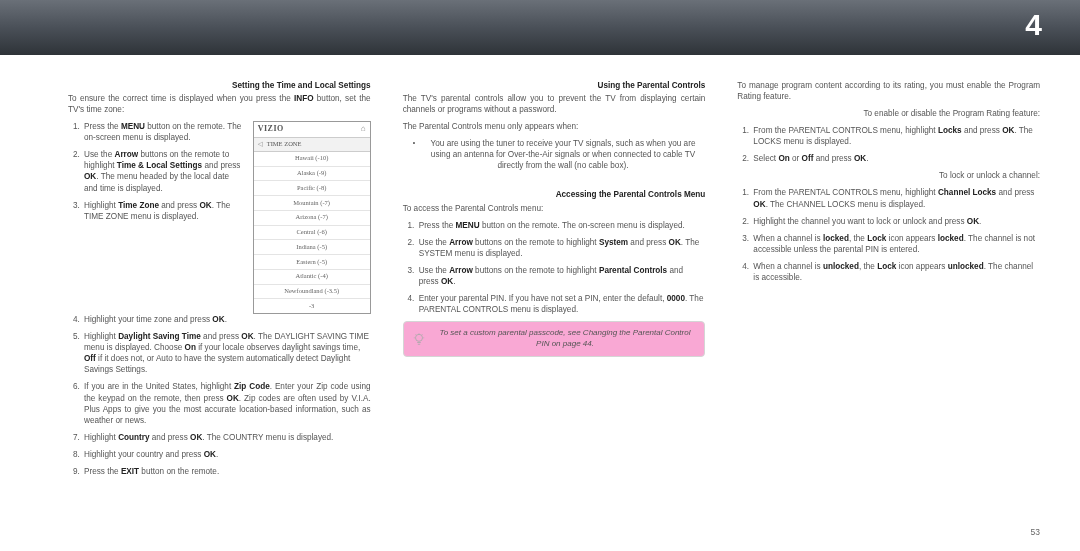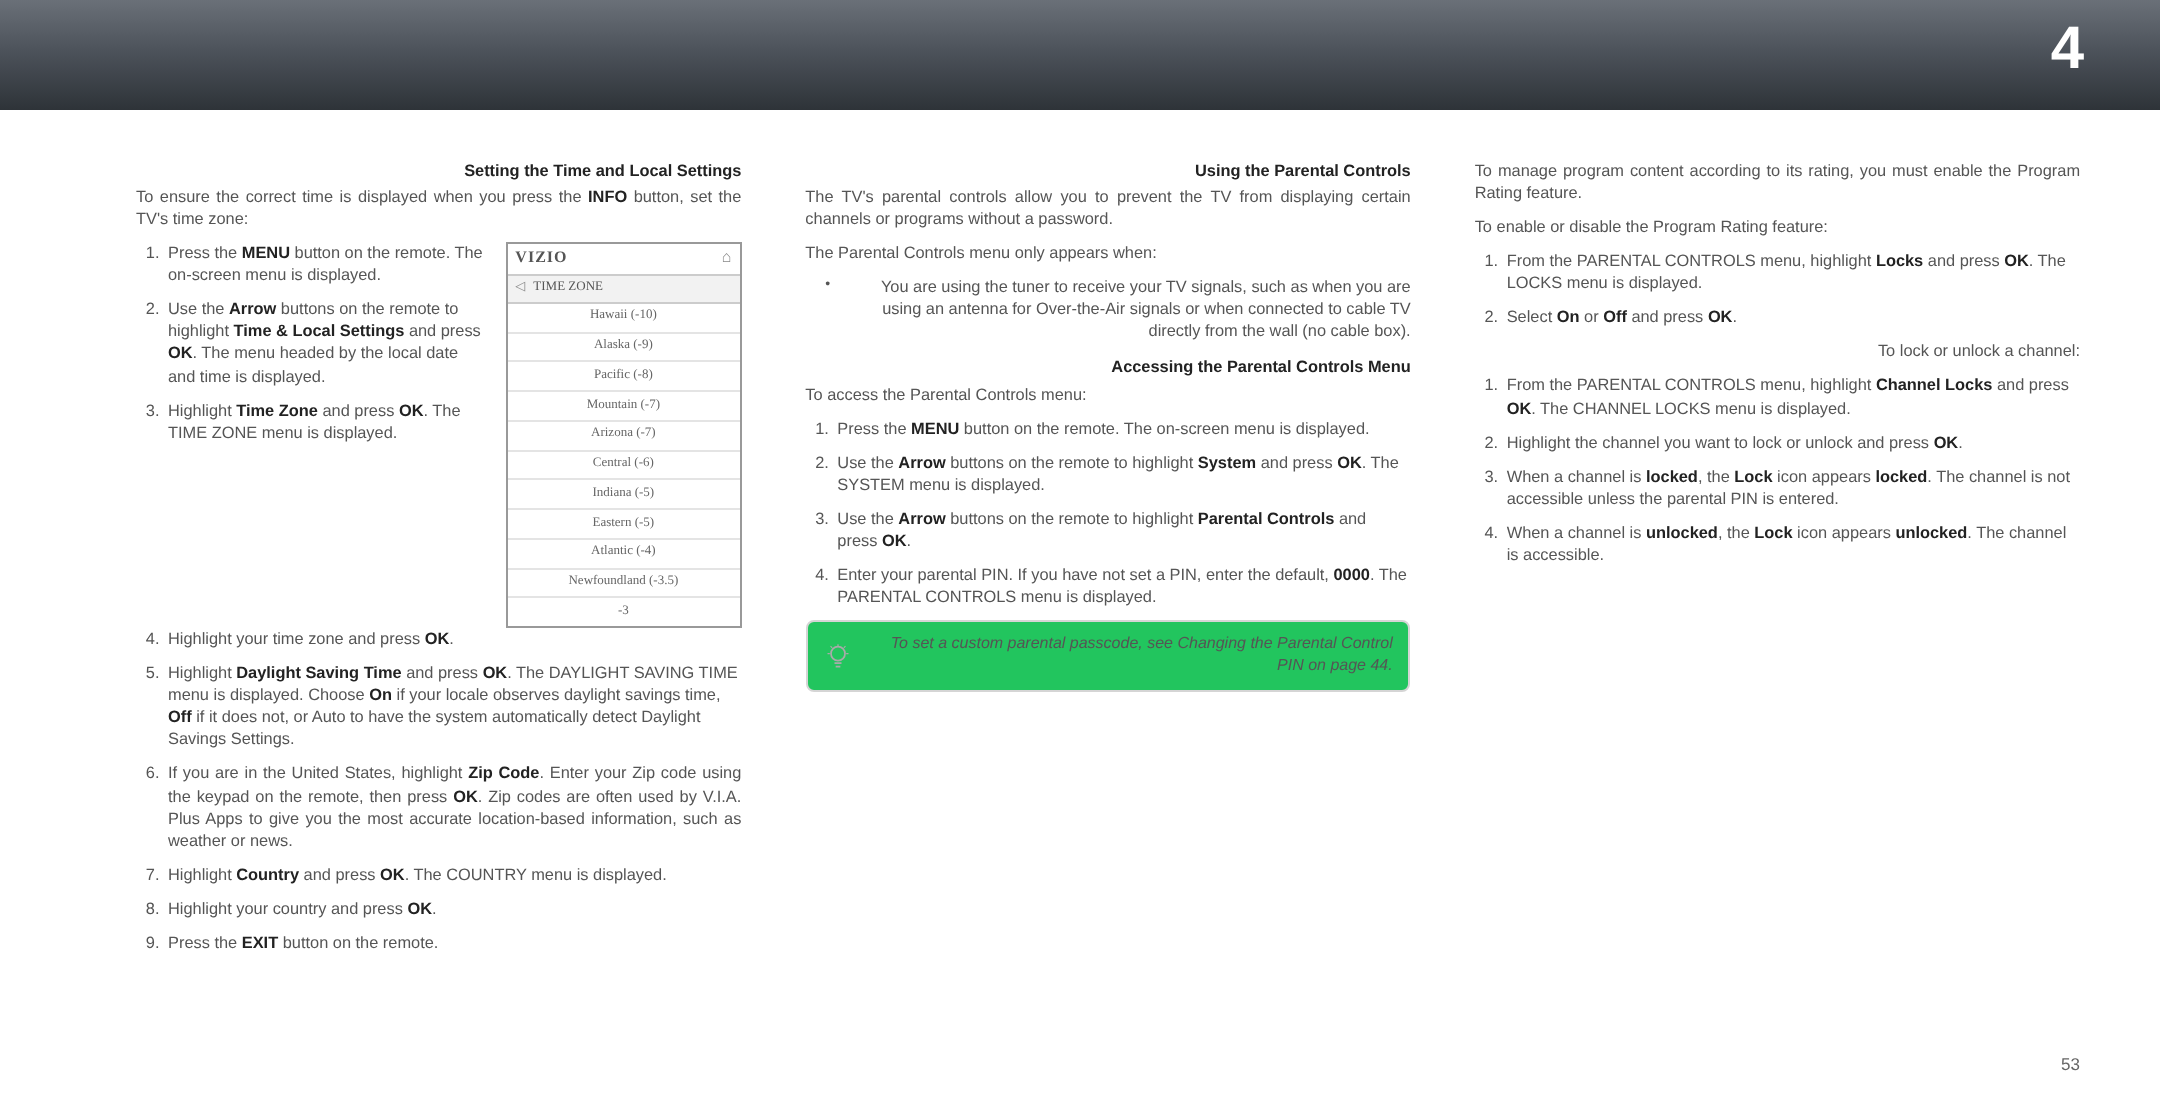--- a/index.html
+++ b/index.html
@@ -5,35 +5,35 @@
   * { box-sizing: border-box; margin: 0; padding: 0; }
   body { width: 1080px; height: 551px; background: #fff; font-family: Helvetica, Arial, sans-serif; color: #333; position: relative; }
   .header-bar { width: 100%; height: 55px; background: linear-gradient(to bottom, #6a7078 0%, #4a5058 50%, #2e3338 100%); position: relative; }
   .chapter-num { position: absolute; right: 38px; top: 8px; color: #fff; font-size: 30px; font-weight: bold; }
   .page { padding: 25px 40px 10px 68px; display: flex; gap: 32px; }
   .col { flex: 1; font-size: 8.2px; line-height: 1.35; color: #555; text-align: justify; }
   .section-title { font-weight: bold; color: #222; margin-bottom: 2px; font-size: 8.2px; text-align: right; }
   .para { margin-bottom: 6px; }
   ol { list-style: decimal; padding-left: 14px; margin-bottom: 6px; text-align: left; }
   ol li { margin-bottom: 6px; padding-left: 2px; }
-  ul.bullets { list-style: none; padding-left: 10px; margin-bottom: 7px; text-align: right; }
+  ul.bullets { list-style: none; padding-left: 10px; margin-bottom: 18px; text-align: center; }
   ul.bullets li { margin-bottom: 6px; position: relative; padding-left: 8px; }
   ul.bullets li::before { content: "•"; position: absolute; left: 0; top: 0; font-size: 7px; }
   b { color: #222; font-weight: bold; }
   .col1-top { display: flex; gap: 8px; }
   .col1-top-text { flex: 1; }
   .tz-menu { width: 118px; border: 1px solid #999; font-size: 6.5px; background: #fff; font-family: Liberation Serif, serif; }
   .tz-header { display: flex; align-items: center; padding: 2px 4px; border-bottom: 1px solid #ccc; }
   .tz-brand { font-weight: bold; letter-spacing: 0.5px; font-size: 8px; color: #555; flex: 1; }
   .tz-home { font-size: 8px; color: #888; }
   .tz-title-row { display: flex; align-items: center; padding: 2px 4px; background: #f2f2f2; border-bottom: 1px solid #ccc; font-size: 6.5px; }
   .tz-back { margin-right: 4px; color: #888; }
   .tz-row { padding: 2.5px 4px; text-align: center; border-bottom: 1px solid #e4e4e4; color: #666; font-size: 6.5px; }
   .tz-row:last-child { border-bottom: none; }
-  .callout { border: 1px solid #d5d5d5; border-radius: 4px; background: #22c55e; padding: 6px 8px 6px 30px; font-style: italic; font-size: 8px; position: relative; margin-top: 6px; text-align: right; }
+  .callout { border: 1px solid #d5d5d5; border-radius: 4px; background: #f9a8d4; padding: 6px 8px 6px 30px; font-style: italic; font-size: 8px; position: relative; margin-top: 6px; text-align: center; }
   .callout-icon { position: absolute; left: 8px; top: 50%; transform: translateY(-50%); width: 14px; height: 14px; }
   .page-num { position: absolute; bottom: 14px; right: 40px; font-size: 8.5px; color: #666; }
 </style>
 </head>
 <body>
 
 <div class="header-bar">
   <div class="chapter-num">4</div>
 </div>
 
@@ -104,21 +104,21 @@
           <circle cx="12" cy="10" r="6" fill="none" stroke="#aaa" stroke-width="1.5"></circle>
           <path d="M9 18 h6 M10 21 h4" stroke="#aaa" stroke-width="1.5" fill="none"></path>
           <path d="M12 4 l0 -2 M5 10 l-2 0 M21 10 l-2 0 M7 5 l-1.4 -1.4 M17 5 l1.4 -1.4" stroke="#aaa" stroke-width="1"></path>
         </svg>
       <span>To set a custom parental passcode, see </span><span>Changing the Parental Control PIN</span><span> on page 44.</span>
     </div>
   </div>
 
   <div class="col">
     <div class="para">To manage program content according to its rating, you must enable the Program Rating feature.</div>
-    <div class="para" style="text-align:left">To enable or disable the Program Rating feature:</div>
+    <div class="para" style="text-align:right">To enable or disable the Program Rating feature:</div>
     <ol>
       <li><span>From the PARENTAL CONTROLS menu, highlight </span><b>Locks</b><span> and press </span><b>OK</b><span>. The LOCKS menu is displayed.</span></li>
       <li><span>Select </span><b>On</b><span> or </span><b>Off</b><span> and press </span><b>OK</b><span>.</span></li>
     </ol>
     <div class="para" style="text-align:right">To lock or unlock a channel:</div>
     <ol>
       <li><span>From the PARENTAL CONTROLS menu, highlight </span><b>Channel Locks</b><span> and press </span><b>OK</b><span>. The CHANNEL LOCKS menu is displayed.</span></li>
       <li><span>Highlight the channel you want to lock or unlock and press </span><b>OK</b><span>.</span></li>
       <li><span>When a channel is </span><b>locked</b><span>, the </span><b>Lock</b><span> icon appears </span><b>locked</b><span>. The channel is not accessible unless the parental PIN is entered.</span></li>
       <li><span>When a channel is </span><b>unlocked</b><span>, the </span><b>Lock</b><span> icon appears </span><b>unlocked</b><span>. The channel is accessible.</span></li>

